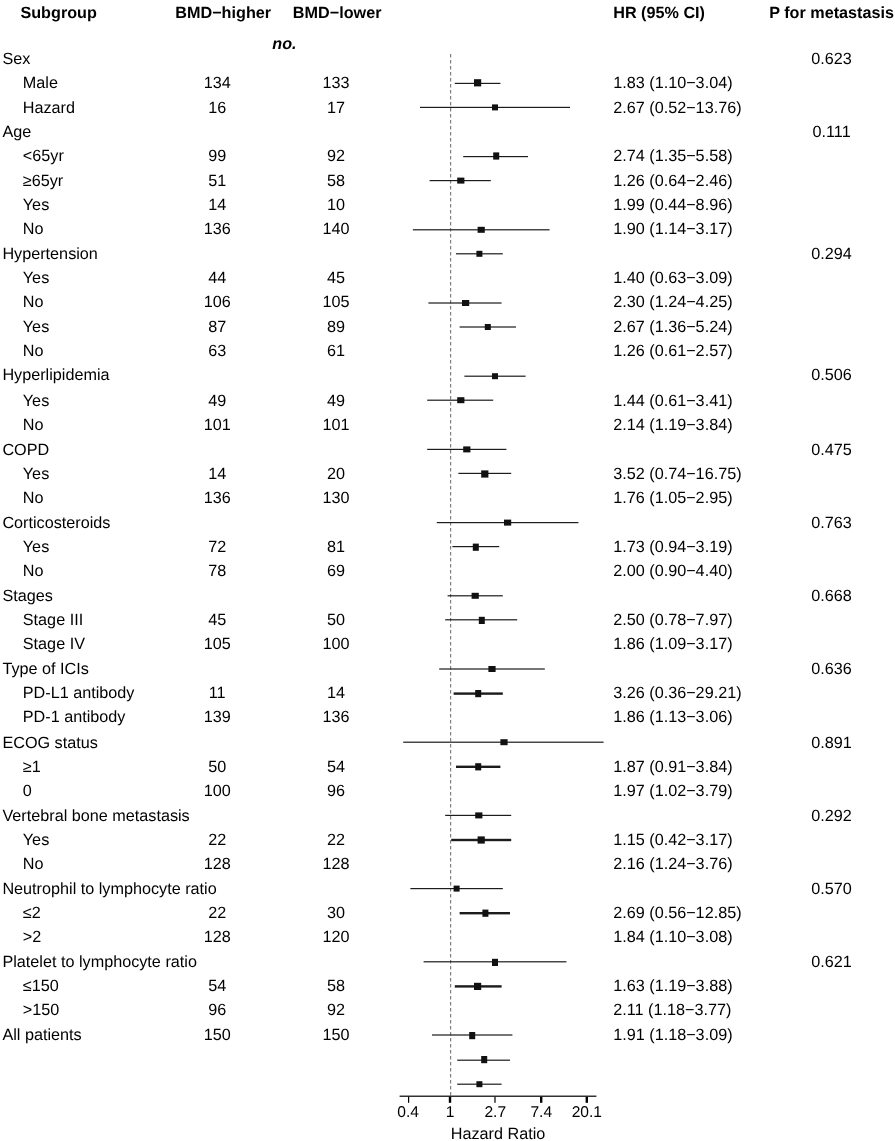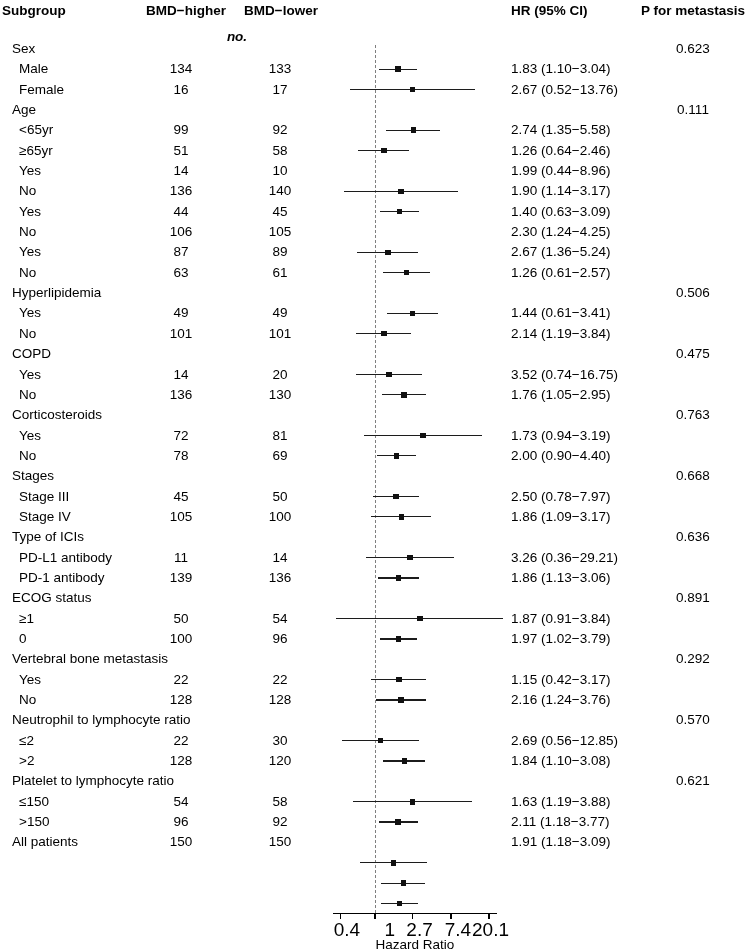--- a/index.html
+++ b/index.html
@@ -6,46 +6,46 @@
   #canvas{
     position:relative;
     width:746px;height:951px;
     background:#ffffff;
     font-family:"Liberation Sans", sans-serif;
     font-size:13.5px;
     color:#000;
     overflow:hidden;
   }
   .hdr{position:absolute;top:2px;height:17px;font-weight:bold;white-space:nowrap;line-height:17px;}
-  .hdr-subgroup{left:2px;}
+  .hdr-subgroup{left:17px;}
   .hdr-bmdh{left:138px;width:96px;text-align:center;}
   .hdr-bmdl{left:226px;width:110px;text-align:center;}
   .hdr-hr{left:511px;}
   .hdr-p{left:640px;width:106px;text-align:center;}
   .units{position:absolute;top:29px;left:138px;width:198px;text-align:center;font-weight:bold;font-style:italic;}
   #rows{position:absolute;top:38.6px;left:0;width:746px;}
   .row{
     display:grid;
     grid-template-columns:138px 86px 112px 164px 140px 106px;
     height:20.35px;
     align-items:center;
     line-height:1;
   }
-  .c1{padding-left:12px;white-space:nowrap;overflow:visible;}
+  .c1{padding-left:2px;white-space:nowrap;overflow:visible;}
   .c1.indent{padding-left:19px;}
   .c2,.c3{text-align:center;white-space:nowrap;}
   .c5{padding-left:11px;white-space:nowrap;}
   .c6{text-align:center;white-space:nowrap;}
   #plot-overlay{position:absolute;left:0;top:0;width:746px;height:951px;pointer-events:none;}
   .ref-line{position:absolute;width:0;border-left:1px dashed #7f7f7f;}
   .ci-line{position:absolute;height:1.3px;background:#1c1c1c;}
   .hr-marker{position:absolute;width:5.5px;height:5.5px;background:#111111;}
   .axis-line{position:absolute;height:1.3px;background:#000;}
   .axis-tick{position:absolute;width:1.2px;height:5px;background:#000;}
-  .tick-label{position:absolute;width:40px;text-align:right;font-size:19px;white-space:nowrap;}
+  .tick-label{position:absolute;width:40px;text-align:center;font-size:13px;white-space:nowrap;}
   .xlabel{position:absolute;font-weight:normal;text-align:center;white-space:nowrap;}
 </style>
 </head>
 <body>
 
 <div id="canvas">
 
   <div class="hdr hdr-subgroup">Subgroup</div>
   <div class="hdr hdr-bmdh">BMD−higher</div>
   <div class="hdr hdr-bmdl">BMD−lower</div>
@@ -65,21 +65,21 @@
       </div>
       <div class="row">
         <span class="c1 indent">Male</span>
         <span class="c2">134</span>
         <span class="c3">133</span>
         <span class="c4"></span>
         <span class="c5">1.83 (1.10−3.04)</span>
         <span class="c6"></span>
       </div>
       <div class="row">
-        <span class="c1 indent">Female</span>
+        <span class="c1 indent">Hazard</span>
         <span class="c2">16</span>
         <span class="c3">17</span>
         <span class="c4"></span>
         <span class="c5">2.67 (0.52−13.76)</span>
         <span class="c6"></span>
       </div>
       <div class="row">
         <span class="c1">Age</span>
         <span class="c2"></span>
         <span class="c3"></span>
@@ -111,20 +111,28 @@
         <span class="c5">1.99 (0.44−8.96)</span>
         <span class="c6"></span>
       </div>
       <div class="row">
         <span class="c1 indent">No</span>
         <span class="c2">136</span>
         <span class="c3">140</span>
         <span class="c4"></span>
         <span class="c5">1.90 (1.14−3.17)</span>
         <span class="c6"></span>
+      </div>
+      <div class="row">
+        <span class="c1">Hypertension</span>
+        <span class="c2"></span>
+        <span class="c3"></span>
+        <span class="c4"></span>
+        <span class="c5"></span>
+        <span class="c6">0.294</span>
       </div>
       <div class="row">
         <span class="c1 indent">Yes</span>
         <span class="c2">44</span>
         <span class="c3">45</span>
         <span class="c4"></span>
         <span class="c5">1.40 (0.63−3.09)</span>
         <span class="c6"></span>
       </div>
       <div class="row">

